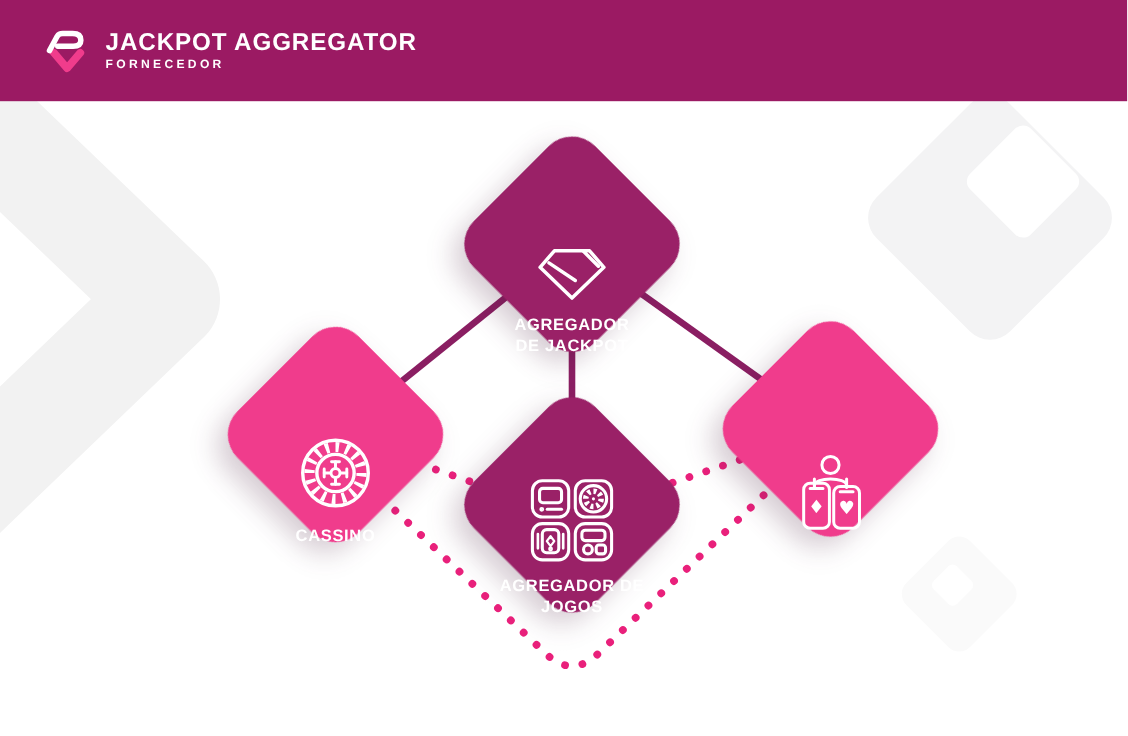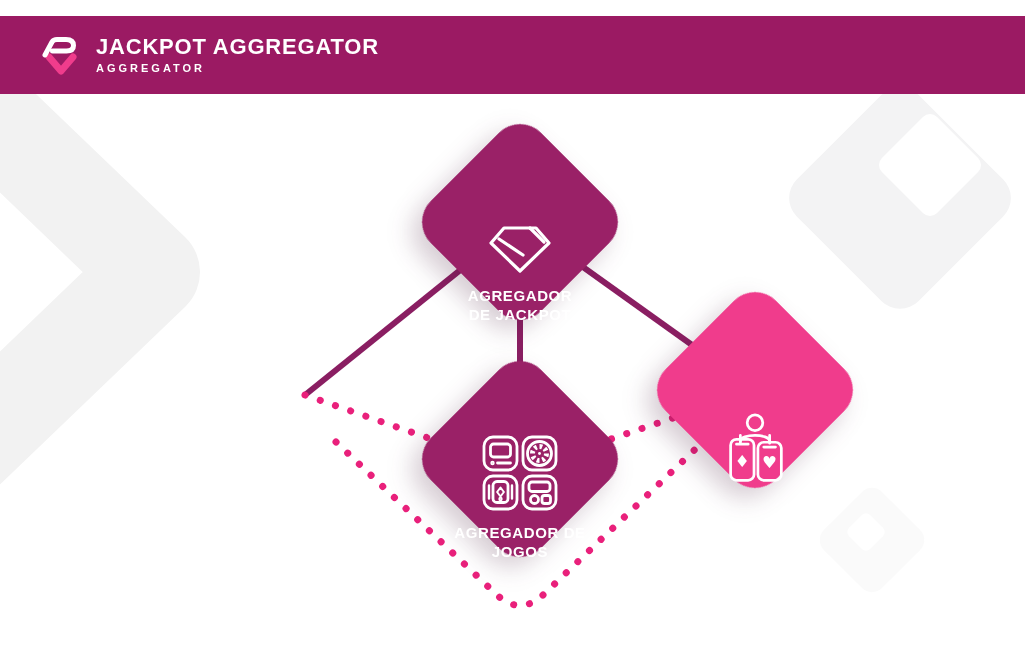--- a/index.html
+++ b/index.html
@@ -29,21 +29,21 @@
     position:absolute;inset:0;display:flex;flex-direction:column;align-items:center;
     justify-content:flex-end;gap:11px;transform:translateY(-8px);
   }
   .node-icon{flex:0 0 auto;}
   .node-label{
     color:#ffffff;font-weight:800;font-size:15px;line-height:1.28;letter-spacing:0.6px;
     text-align:center;text-transform:uppercase;
   }
   
   .header{
-    position:absolute;left:0;top:16px;width:1025px;height:78px;background:#9B1A63;z-index:3;
+    position:absolute;left:0;top:0;width:1025px;height:92px;background:#9B1A63;z-index:3;
     display:flex;align-items:center;
   }
   .brand-logo{margin-left:38px;flex:0 0 auto;}
   .brand-text{margin-left:12px;display:flex;flex-direction:column;}
   .brand-title{color:#ffffff;font-weight:800;font-size:22px;letter-spacing:0.8px;line-height:1;}
   .brand-subtitle{color:#ffffff;font-weight:700;font-size:11px;letter-spacing:3px;margin-top:5px;line-height:1;}
   svg{display:block;}
 </style>
 </head>
 <body>
@@ -79,20 +79,39 @@
           <path d="M13 16 L37 32"></path>
         </g>
       </svg>
       <div class="node-label">
         <div>AGREGADOR</div>
         <div>DE JACKPOT</div>
       </div>
     </div>
   </div>
 
+  <div class="node pink" style="left:195px;top:285px;">
+    <div class="node-shape"></div>
+    <div class="node-content">
+      <svg class="node-icon" width="74" height="74" viewBox="0 0 72 72">
+        <g fill="none" stroke="#ffffff" stroke-linecap="round">
+          <circle cx="36" cy="36" r="29" stroke-width="3"></circle>
+          <circle cx="36" cy="36" r="16.5" stroke-width="3"></circle>
+          <circle cx="36" cy="36" r="23" stroke-width="9" pathLength="160" stroke-dasharray="3.5 6.5" stroke-linecap="butt"></circle>
+          <circle cx="36" cy="36" r="4" stroke-width="2.6"></circle>
+          <path d="M36 26 V31 M36 41 V46 M26 36 H31 M41 36 H46" stroke-width="2.6"></path>
+          <path d="M32.5 26 H39.5 M32.5 46 H39.5 M26 32.5 V39.5 M46 32.5 V39.5" stroke-width="2.6"></path>
+        </g>
+      </svg>
+      <div class="node-label">
+        <div>CASSINO</div>
+        <div></div>
+      </div>
+    </div>
+  </div>
 
   <div class="node dark" style="left:410px;top:349px;">
     <div class="node-shape"></div>
     <div class="node-content">
       <svg class="node-icon" width="78" height="78" viewBox="0 0 78 78">
         <g fill="none" stroke="#ffffff" stroke-width="2.8" stroke-linecap="round" stroke-linejoin="round">
           <rect x="3" y="3" width="33" height="33" rx="9"></rect>
           <rect x="42" y="3" width="33" height="33" rx="9"></rect>
           <rect x="3" y="42" width="33" height="33" rx="9"></rect>
           <rect x="42" y="42" width="33" height="33" rx="9"></rect>
@@ -140,17 +159,17 @@
     </div>
   </div>
 
   <div class="header">
     <svg class="brand-logo" width="46" height="50" viewBox="0 0 46 50">
       <path d="M11 27 L23 41 L35 27" fill="none" stroke="#F03C8C" stroke-width="7" stroke-linecap="round" stroke-linejoin="round"></path>
       <path d="M7 25 L14 12 Q15.5 9.5 19 9.5 H28 Q35.5 9.5 35.5 15.5 Q35.5 21 28.5 21 H14.5" fill="none" stroke="#ffffff" stroke-width="5" stroke-linecap="round" stroke-linejoin="round"></path>
     </svg>
     <div class="brand-text">
       <div class="brand-title">JACKPOT AGGREGATOR</div>
-      <div class="brand-subtitle">AGGREGATOR</div>
+      <div class="brand-subtitle">FORNECEDOR</div>
     </div>
   </div>
 
 </div>
 
 </body></html>

